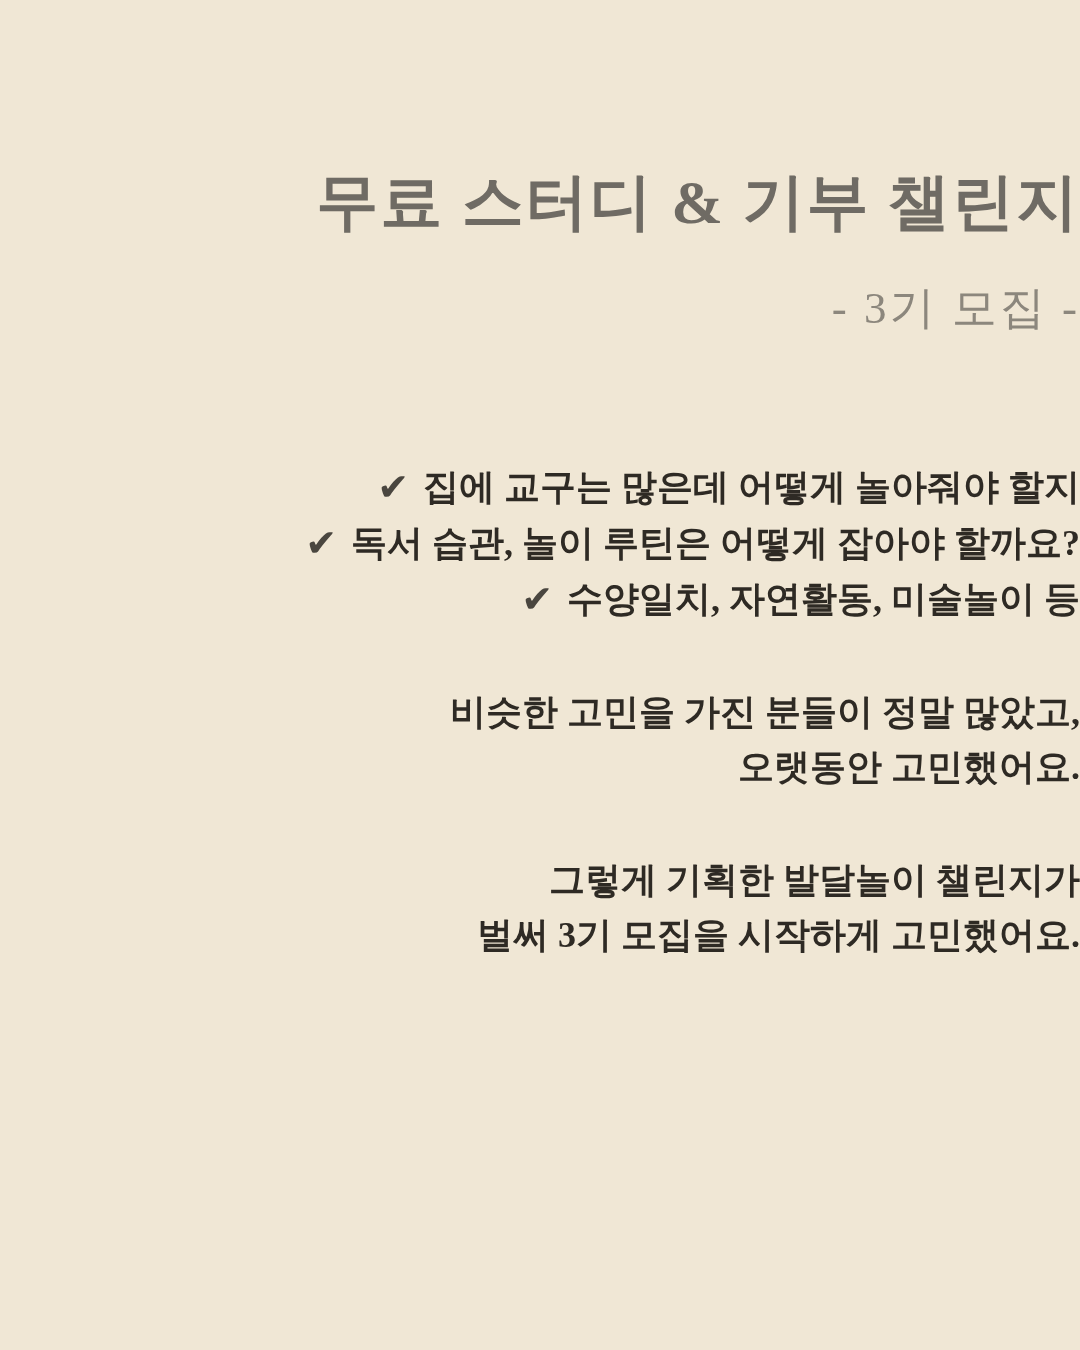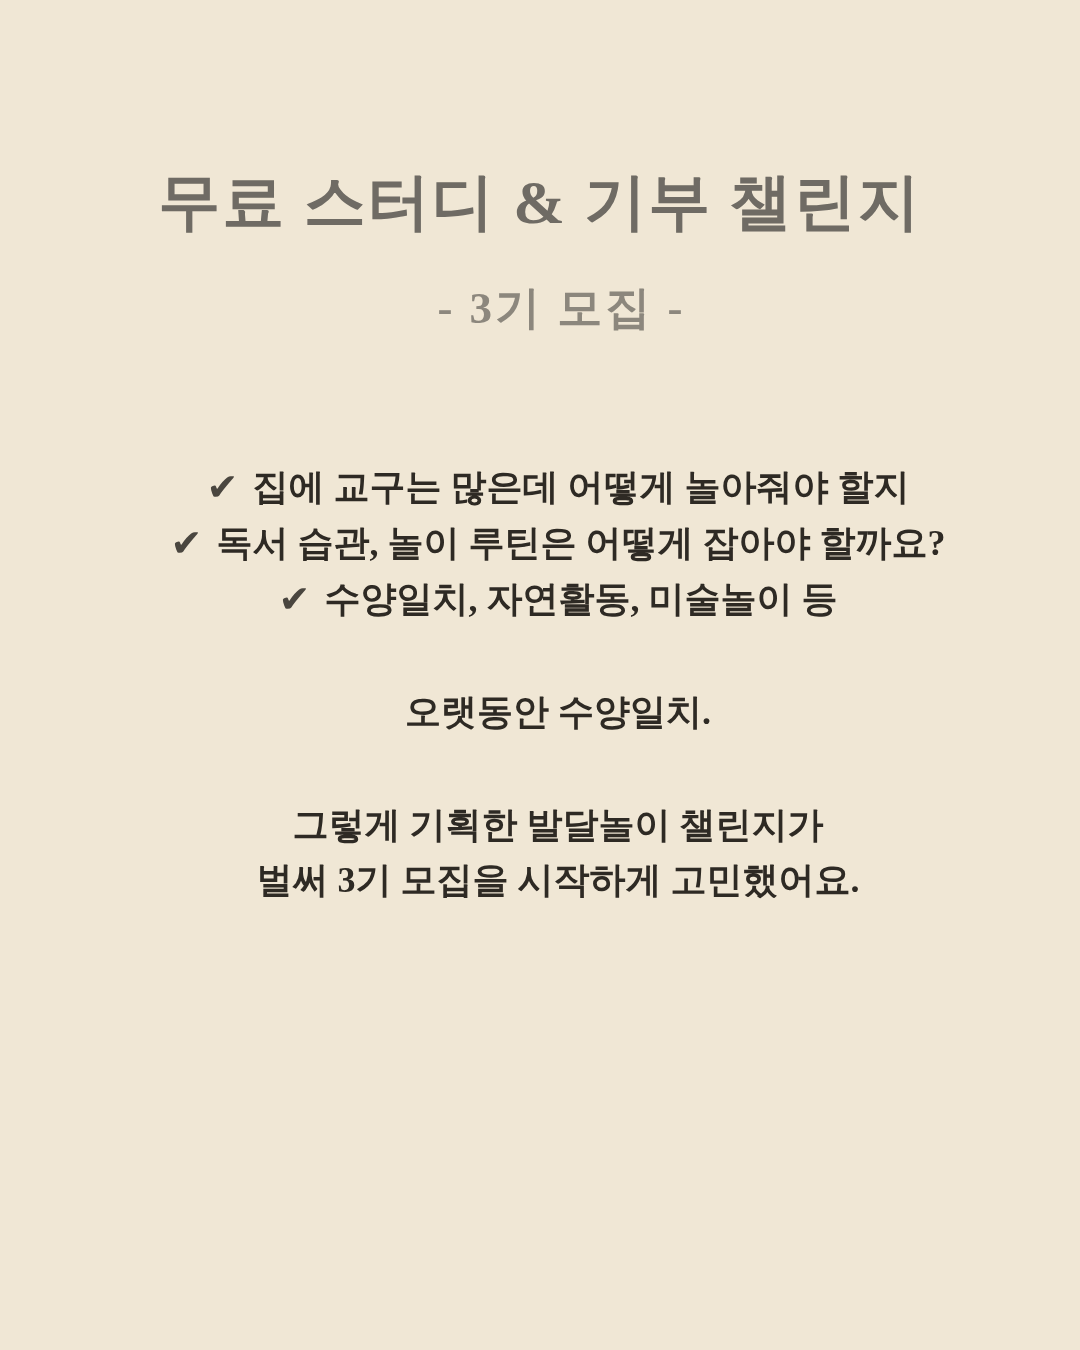--- a/index.html
+++ b/index.html
@@ -10,34 +10,34 @@
   .page {
     position: relative;
     width: 1080px;
     height: 1350px;
     margin: 0 auto;
     background: var(--bg, #f0e7d5);
     font-family: "Liberation Serif", "DejaVu Serif", serif;
     overflow: hidden;
     box-sizing: border-box;
     padding-top: 165px;
-    text-align: center;
+    text-align: right;
   }
   .title {
     margin: 0 0 38px 0;
     font-size: 62px;
     line-height: 74px;
     font-weight: 700;
     letter-spacing: 2px;
     color: var(--title, #6f6b64);
   }
   .subtitle {
     font-size: 45px;
     line-height: 62px;
-    font-weight: 700;
+    font-weight: 400;
     letter-spacing: 3px;
     color: var(--subtitle, #8c877d);
     padding-left: 43px;
   }
   .body-text {
     margin-top: 120px;
     font-size: 36px;
     font-weight: 700;
     color: var(--body, #2e2a24);
   }
@@ -64,20 +64,21 @@
 <div class="page" style="--bg: #f0e7d5; --title: #6f6b64; --subtitle: #8c877d; --body: #2e2a24; --check: #4a463f;">
   <h1 class="title">무료 스터디 &amp; 기부 챌린지</h1>
   <div class="subtitle">- 3기 모집 -</div>
   <div class="body-text">
       <div class="block">
         <div class="line"><span class="check">✔</span>집에 교구는 많은데 어떻게 놀아줘야 할지</div>
         <div class="line"><span class="check">✔</span>독서 습관, 놀이 루틴은 어떻게 잡아야 할까요?</div>
         <div class="line"><span class="check">✔</span>수양일치, 자연활동, 미술놀이 등</div>
       </div>
       <div class="block">
-        <div class="line">오랫동안 수양일치.</div>
+        <div class="line">비슷한 고민을 가진 분들이 정말 많았고,</div>
+        <div class="line">오랫동안 고민했어요.</div>
       </div>
       <div class="block">
         <div class="line">그렇게 기획한 발달놀이 챌린지가</div>
         <div class="line">벌써 3기 모집을 시작하게 고민했어요.</div>
       </div>
     </div>
 </div>
 
 </body></html>

